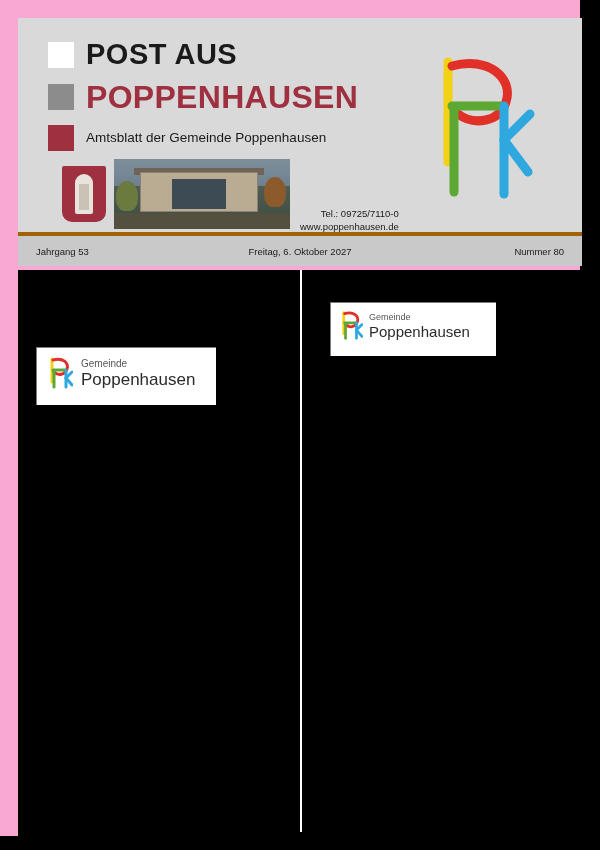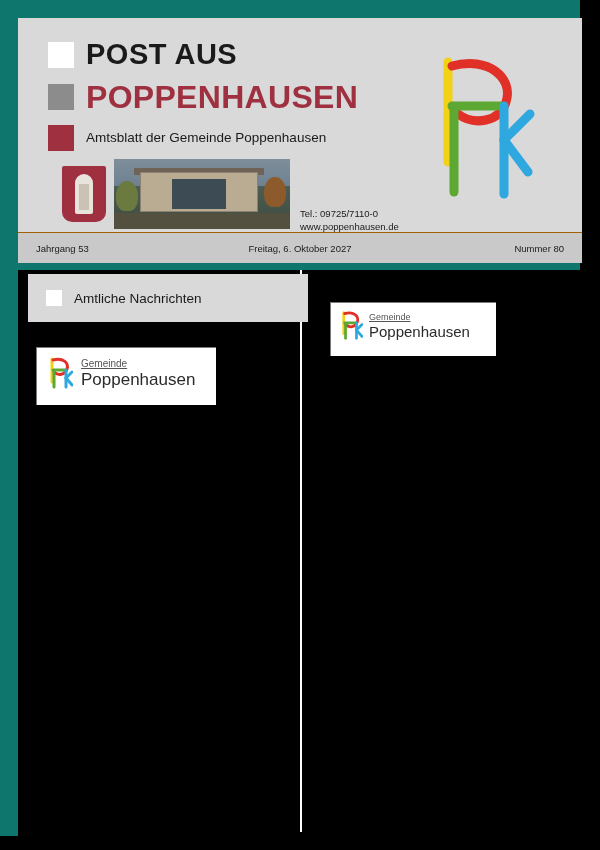--- a/index.html
+++ b/index.html
@@ -10,21 +10,21 @@
   body {
     width: 600px;
     height: 850px;
     overflow: hidden;
     font-family: "Liberation Sans", sans-serif;
   }
   .page {
     position: relative;
     width: 580px;
     height: 850px;
-    background: #0f766e;
+    background: #f9a8d4;
   }
   
   .masthead {
     position: absolute;
     left: 18px;
     top: 18px;
     width: 564px;
     height: 214px;
     background: #d9d9d9;
   }
@@ -155,39 +155,40 @@
     background: #54503f;
   }
 
   .contact {
     position: absolute;
     left: 282px;
     top: 190px;
     font-size: 9.5px;
     color: #1a1a1a;
     line-height: 1.35;
+    text-align: right;
   }
 
   
   .logo-big {
     position: absolute;
     right: 44px;
     top: 26px;
     width: 120px;
     height: 160px;
   }
   
   .issuebar {
     position: absolute;
     left: 18px;
     top: 232px;
     width: 564px;
     height: 30px;
     background: #c9c9c9;
-    border-top: 1px solid #a16207;
+    border-top: 4px solid #a16207;
     color: #1a1a1a;
     font-size: 9.5px;
   }
   .issuebar span { position: absolute; top: 10px; }
   .issue-left { left: 18px; }
   .issue-center { left: 50%; transform: translateX(-50%); }
   .issue-right { right: 18px; }
 
   
   .body-area {
@@ -230,21 +231,21 @@
 
   
   .logo-box {
     position: absolute;
     background: #ffffff;
     border: 1px solid #7a7a7a;
   }
   .logo-box .mark { position: absolute; left: 10px; top: 8px; width: 26px; height: 34px; }
   .logo-box .t-gem {
     position: absolute; left: 44px; top: 10px;
-    font-size: 10px; color: #555; text-decoration: underline;
+    font-size: 10px; color: #555;
   }
   .logo-box .t-pop {
     position: absolute; left: 44px; top: 22px;
     font-size: 17px; color: #2b2b2b;
   }
   .lb1 { left: 18px; top: 77px; width: 180px; height: 58px; }
   .lb2 { left: 312px; top: 32px; width: 166px; height: 54px; }
   .lb2 .mark { left: 8px; top: 7px; width: 24px; height: 31px; }
   .lb2 .t-gem { left: 38px; top: 9px; font-size: 9px; }
   .lb2 .t-pop { left: 38px; top: 20px; font-size: 15px; }
@@ -325,24 +326,20 @@
   <div class="issuebar">
     <span class="issue-left">Jahrgang 53</span>
     <span class="issue-center">Freitag, 6. Oktober 2027</span>
     <span class="issue-right">Nummer 80</span>
   </div>
 
   <div class="body-area">
 
     <div class="col-sep"></div>
 
-    <div class="section-head">
-      <div class="sq"></div>
-      <div class="section-head-label">Amtliche Nachrichten</div>
-    </div>
 
     <div class="logo-box lb1">
       <svg class="mark" viewBox="0 0 26 34" xmlns="http://www.w3.org/2000/svg">
         <path d="M5 3 L5 26" stroke="#f3d117" stroke-width="3" fill="none" stroke-linecap="round"></path>
         <path d="M6 4 C16 1, 22 7, 20 13 C18 19, 11 20, 7 16" stroke="#e03027" stroke-width="3" fill="none" stroke-linecap="round"></path>
         <path d="M6 14 L18 14" stroke="#5ca832" stroke-width="3" fill="none" stroke-linecap="round"></path>
         <path d="M7 15 L7 31" stroke="#5ca832" stroke-width="3" fill="none" stroke-linecap="round"></path>
         <path d="M19 14 L19 31" stroke="#2fa8e0" stroke-width="3" fill="none" stroke-linecap="round"></path>
         <path d="M19 22 L25 16" stroke="#2fa8e0" stroke-width="3" fill="none" stroke-linecap="round"></path>
         <path d="M19 22 L25 29" stroke="#2fa8e0" stroke-width="3" fill="none" stroke-linecap="round"></path>

